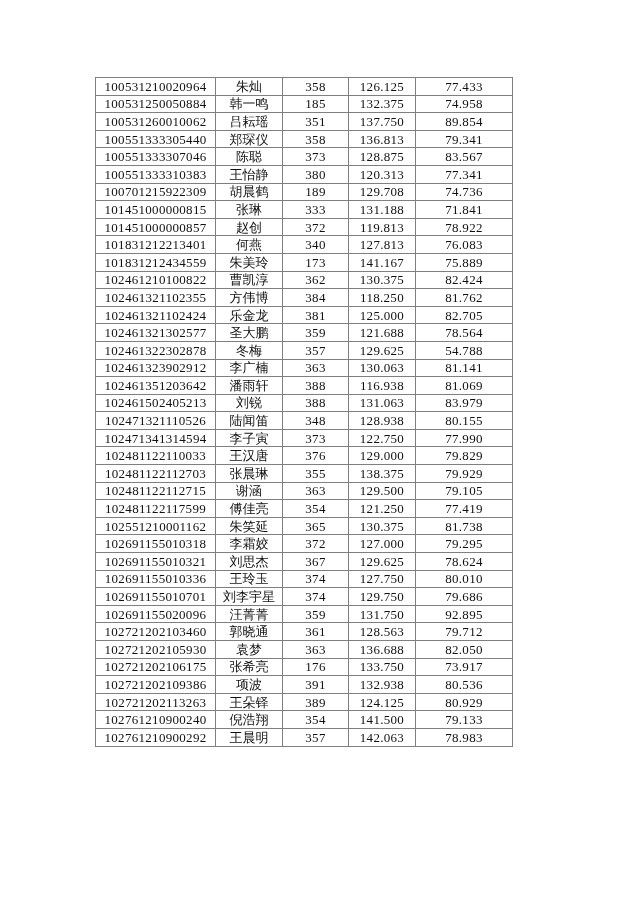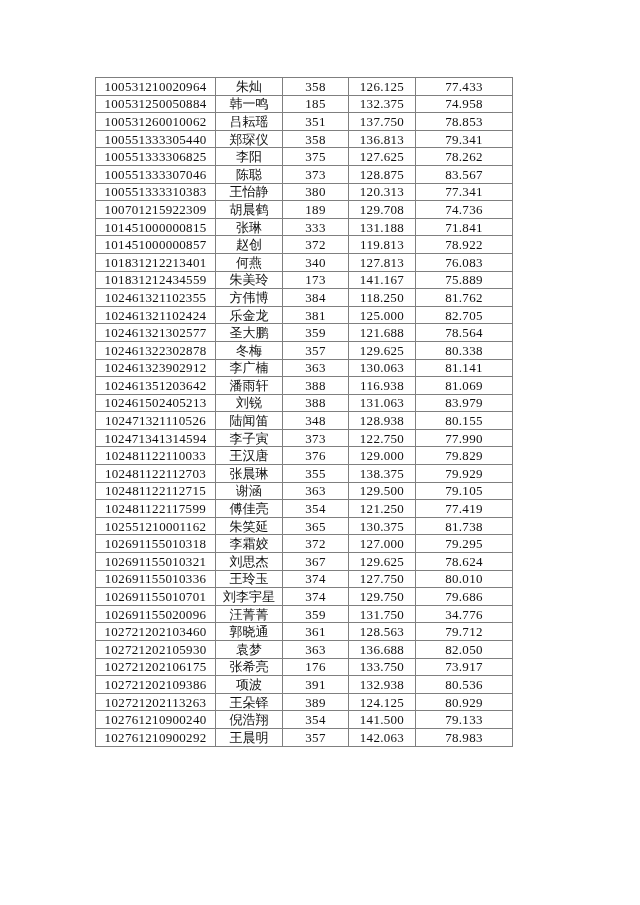--- a/index.html
+++ b/index.html
@@ -68,37 +68,30 @@
           <td>韩一鸣</td>
           <td class="num">185</td>
           <td class="num">132.375</td>
           <td class="num">74.958</td>
         </tr>
         <tr>
           <td class="num">100531260010062</td>
           <td>吕耘瑶</td>
           <td class="num">351</td>
           <td class="num">137.750</td>
-          <td class="num">78.853</td>
+          <td class="num">89.854</td>
         </tr>
         <tr>
           <td class="num">100551333305440</td>
           <td>郑琛仪</td>
           <td class="num">358</td>
           <td class="num">136.813</td>
           <td class="num">79.341</td>
         </tr>
         <tr>
-          <td class="num">100551333306825</td>
-          <td>李阳</td>
-          <td class="num">375</td>
-          <td class="num">127.625</td>
-          <td class="num">78.262</td>
-        </tr>
-        <tr>
           <td class="num">100551333307046</td>
           <td>陈聪</td>
           <td class="num">373</td>
           <td class="num">128.875</td>
           <td class="num">83.567</td>
         </tr>
         <tr>
           <td class="num">100551333310383</td>
           <td>王怡静</td>
           <td class="num">380</td>
@@ -134,20 +127,27 @@
           <td class="num">76.083</td>
         </tr>
         <tr>
           <td class="num">101831212434559</td>
           <td>朱美玲</td>
           <td class="num">173</td>
           <td class="num">141.167</td>
           <td class="num">75.889</td>
         </tr>
         <tr>
+          <td class="num">102461210100822</td>
+          <td>曹凯淳</td>
+          <td class="num">362</td>
+          <td class="num">130.375</td>
+          <td class="num">82.424</td>
+        </tr>
+        <tr>
           <td class="num">102461321102355</td>
           <td>方伟博</td>
           <td class="num">384</td>
           <td class="num">118.250</td>
           <td class="num">81.762</td>
         </tr>
         <tr>
           <td class="num">102461321102424</td>
           <td>乐金龙</td>
           <td class="num">381</td>
@@ -159,21 +159,21 @@
           <td>圣大鹏</td>
           <td class="num">359</td>
           <td class="num">121.688</td>
           <td class="num">78.564</td>
         </tr>
         <tr>
           <td class="num">102461322302878</td>
           <td>冬梅</td>
           <td class="num">357</td>
           <td class="num">129.625</td>
-          <td class="num">80.338</td>
+          <td class="num">54.788</td>
         </tr>
         <tr>
           <td class="num">102461323902912</td>
           <td>李广楠</td>
           <td class="num">363</td>
           <td class="num">130.063</td>
           <td class="num">81.141</td>
         </tr>
         <tr>
           <td class="num">102461351203642</td>
@@ -264,21 +264,21 @@
           <td>刘李宇星</td>
           <td class="num">374</td>
           <td class="num">129.750</td>
           <td class="num">79.686</td>
         </tr>
         <tr>
           <td class="num">102691155020096</td>
           <td>汪菁菁</td>
           <td class="num">359</td>
           <td class="num">131.750</td>
-          <td class="num">34.776</td>
+          <td class="num">92.895</td>
         </tr>
         <tr>
           <td class="num">102721202103460</td>
           <td>郭晓通</td>
           <td class="num">361</td>
           <td class="num">128.563</td>
           <td class="num">79.712</td>
         </tr>
         <tr>
           <td class="num">102721202105930</td>

